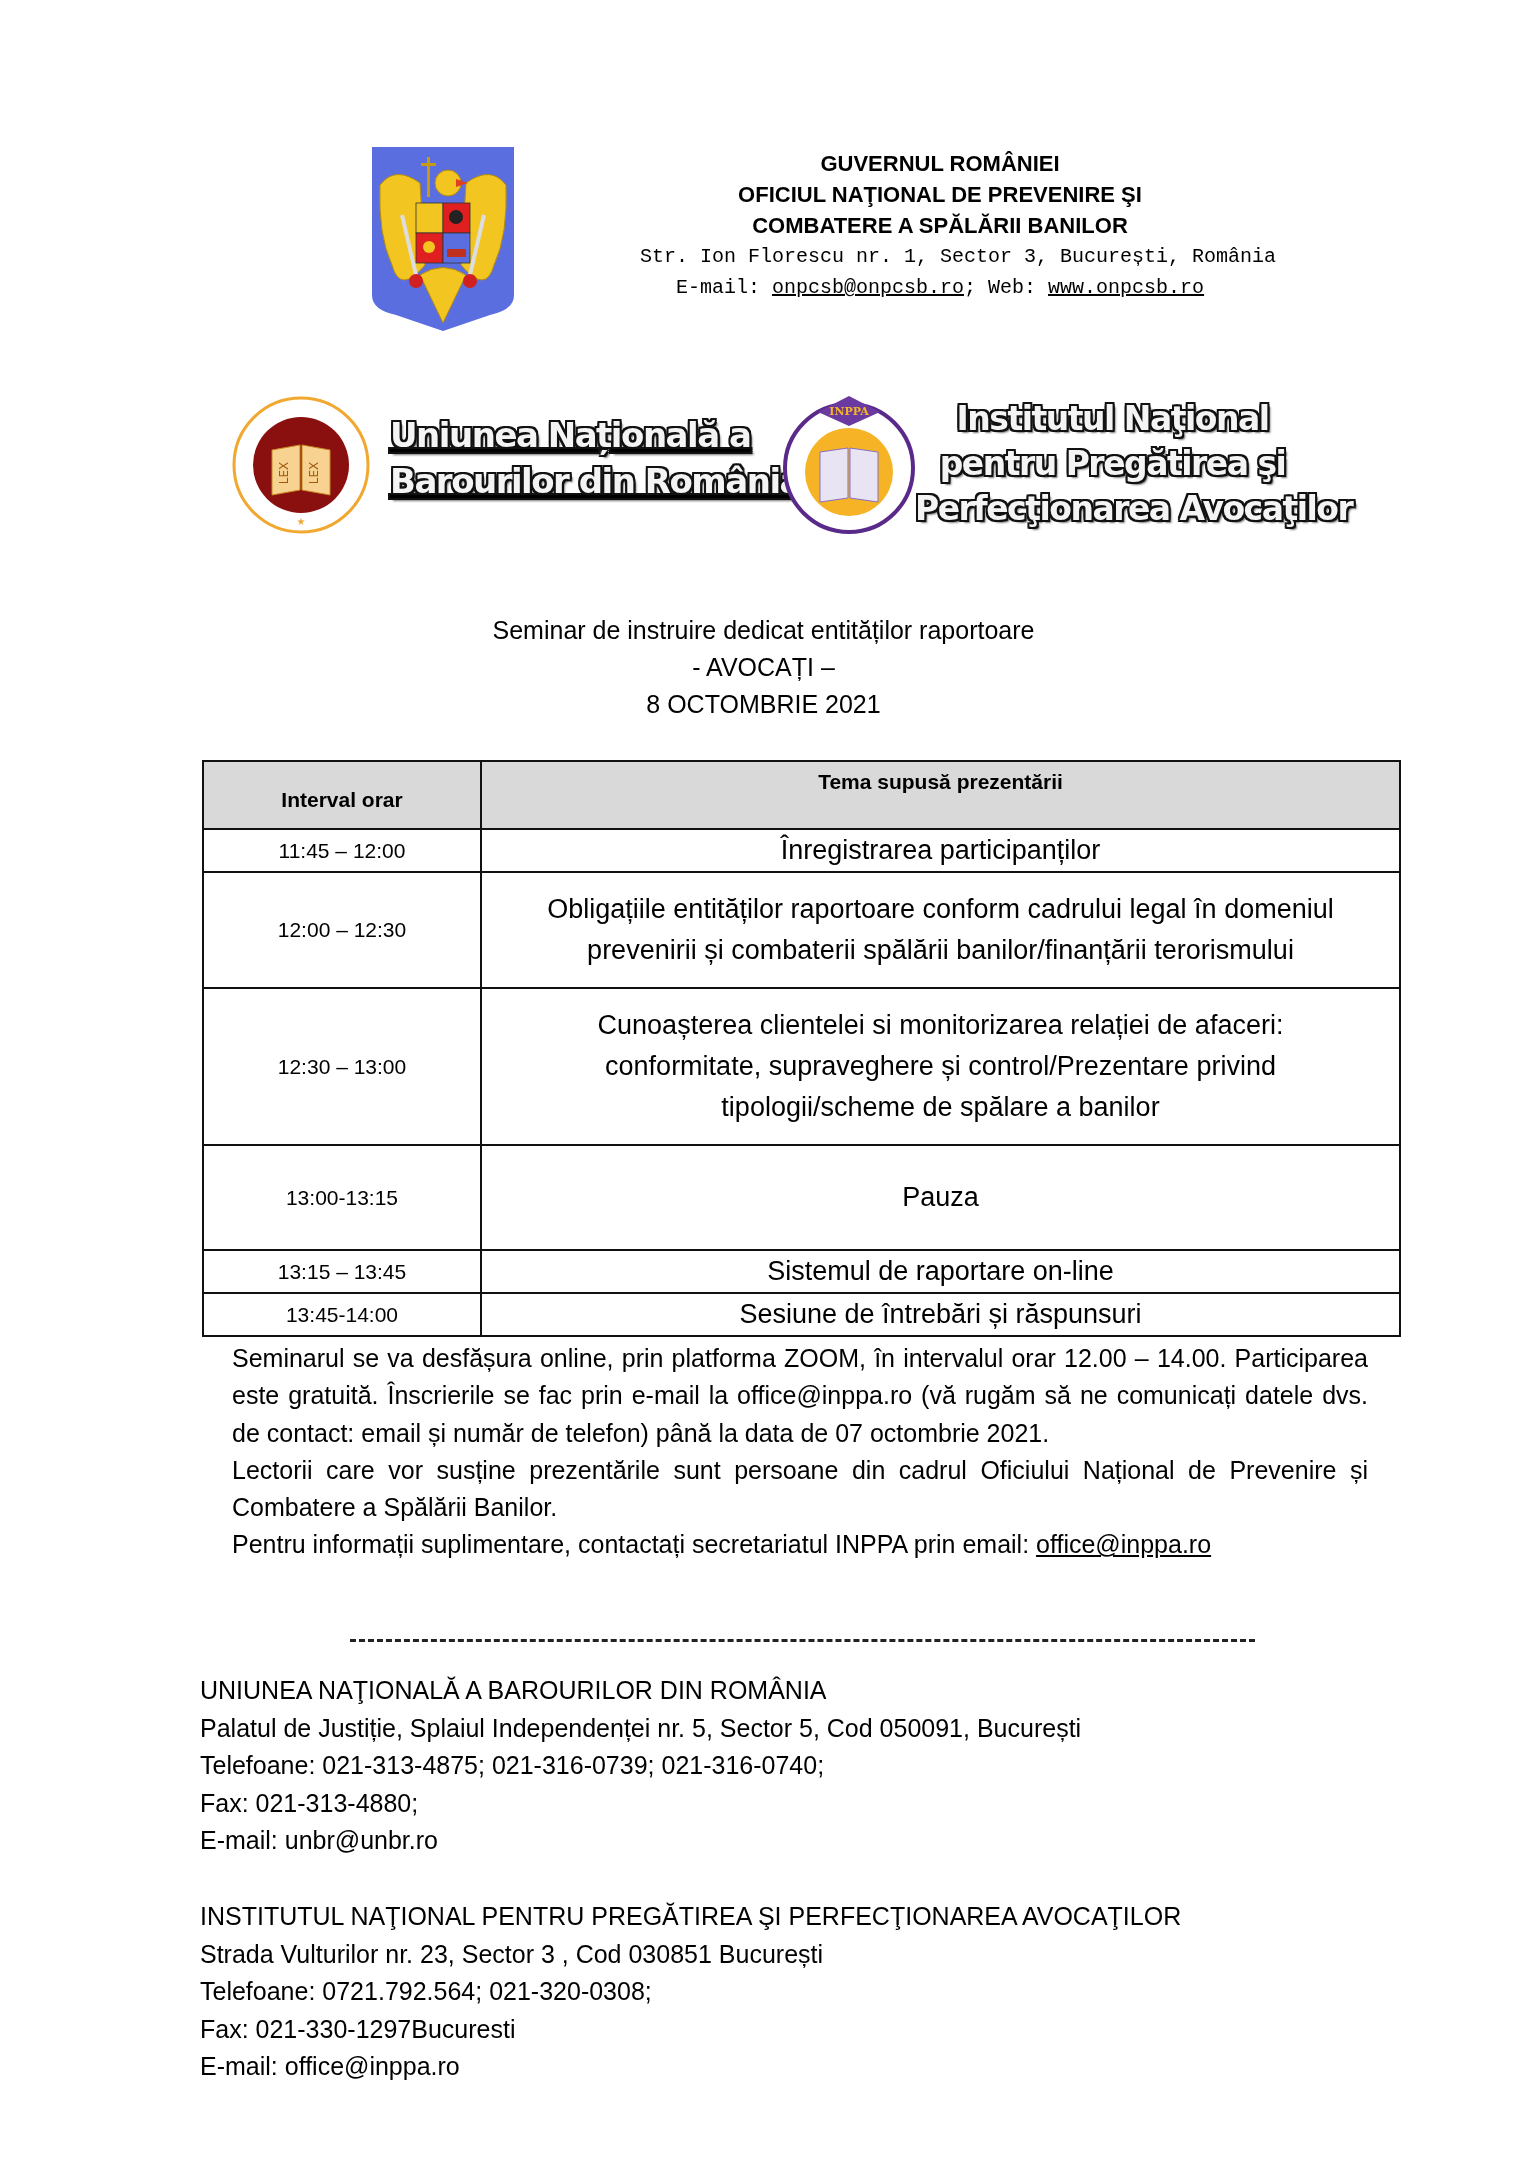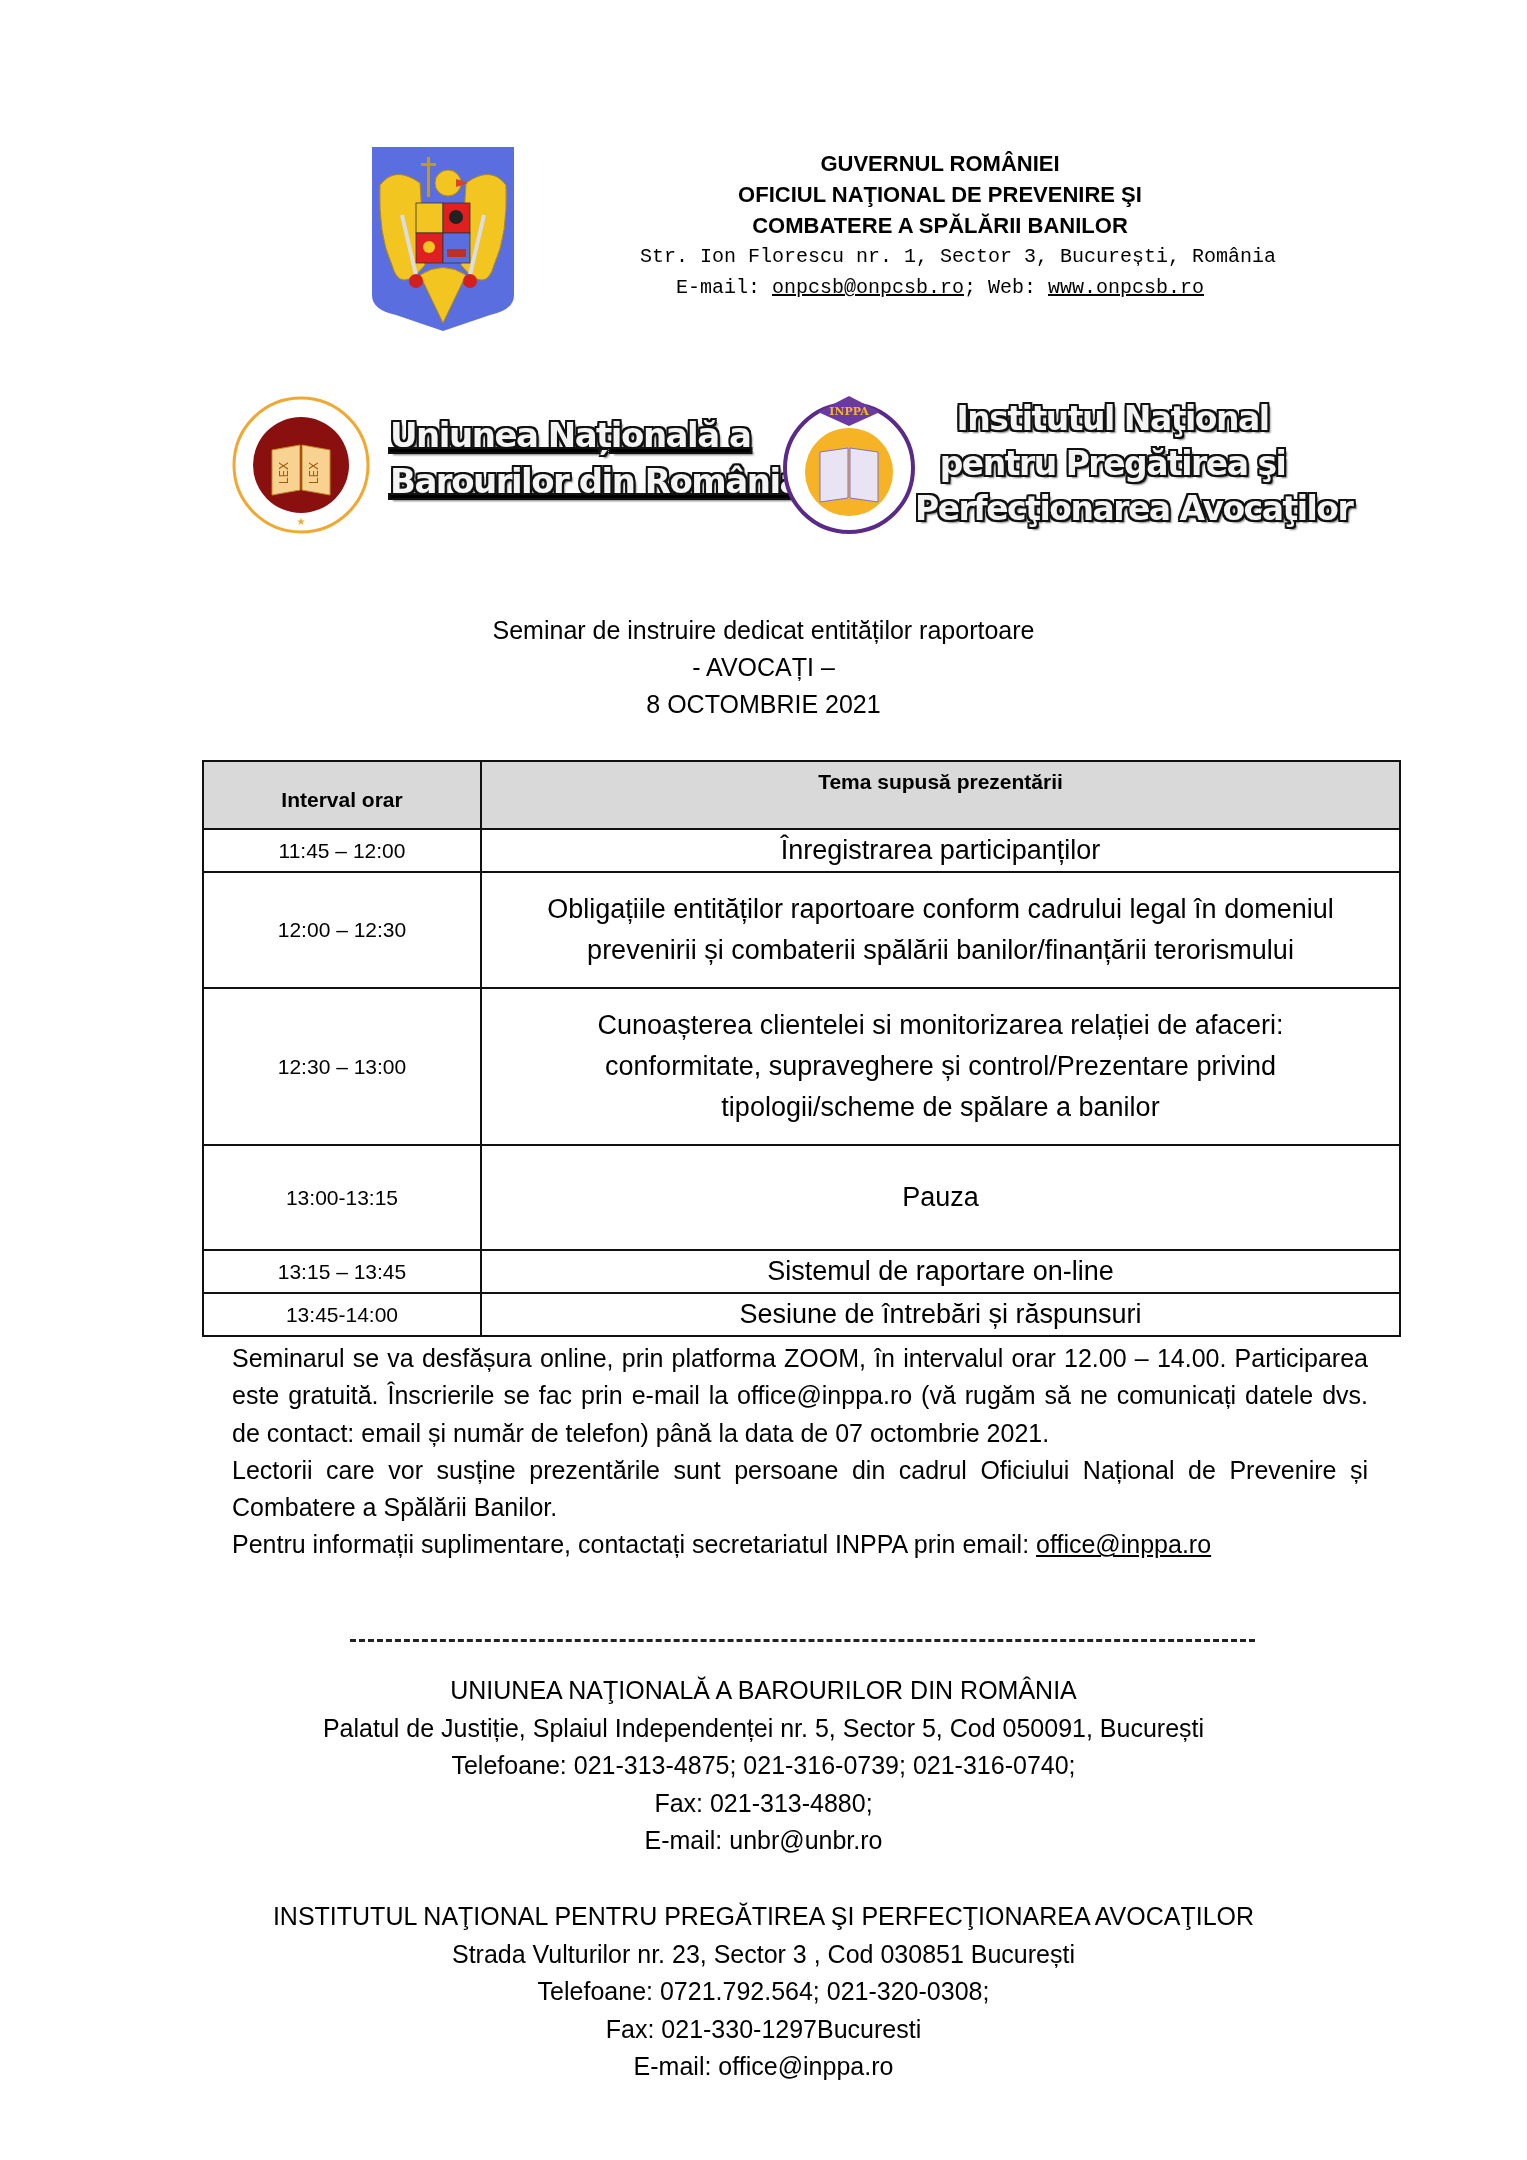--- a/index.html
+++ b/index.html
@@ -48,21 +48,21 @@
   .row-5 { height: 39px; }
   .row-6 { height: 39px; margin-top: 40px; }
   .row-2 .topic, .row-3 .topic { padding: 16px 40px; margin-left: 40px; }
 
   
   .para { left: 232px; top: 1340px; width: 1136px; font-size: 25px; line-height: 37.3px; text-align: justify; }
   .para p { margin: 0; }
 
   .divider { left: 350px; top: 1639px; width: 905px; border-top: 3px dashed #222; }
 
-  .contact { left: 200px; width: 1127px; text-align: center; font-size: 25px; line-height: 37.5px; }
+  .contact { left: 200px; width: 1127px; text-align: left; font-size: 25px; line-height: 37.5px; }
   .contact-unbr { top: 1672px; }
   .contact-inppa { top: 1898px; }
   .contact div { white-space: nowrap; }
 </style>
 </head>
 <body>
 
 <div class="abs coat">
   <svg width="146" height="188" viewBox="0 0 146 188">
     <path d="M2 2 H144 V150 Q144 165 120 170 L73 186 L26 170 Q2 165 2 150 Z" fill="#5b6ee0"></path>

